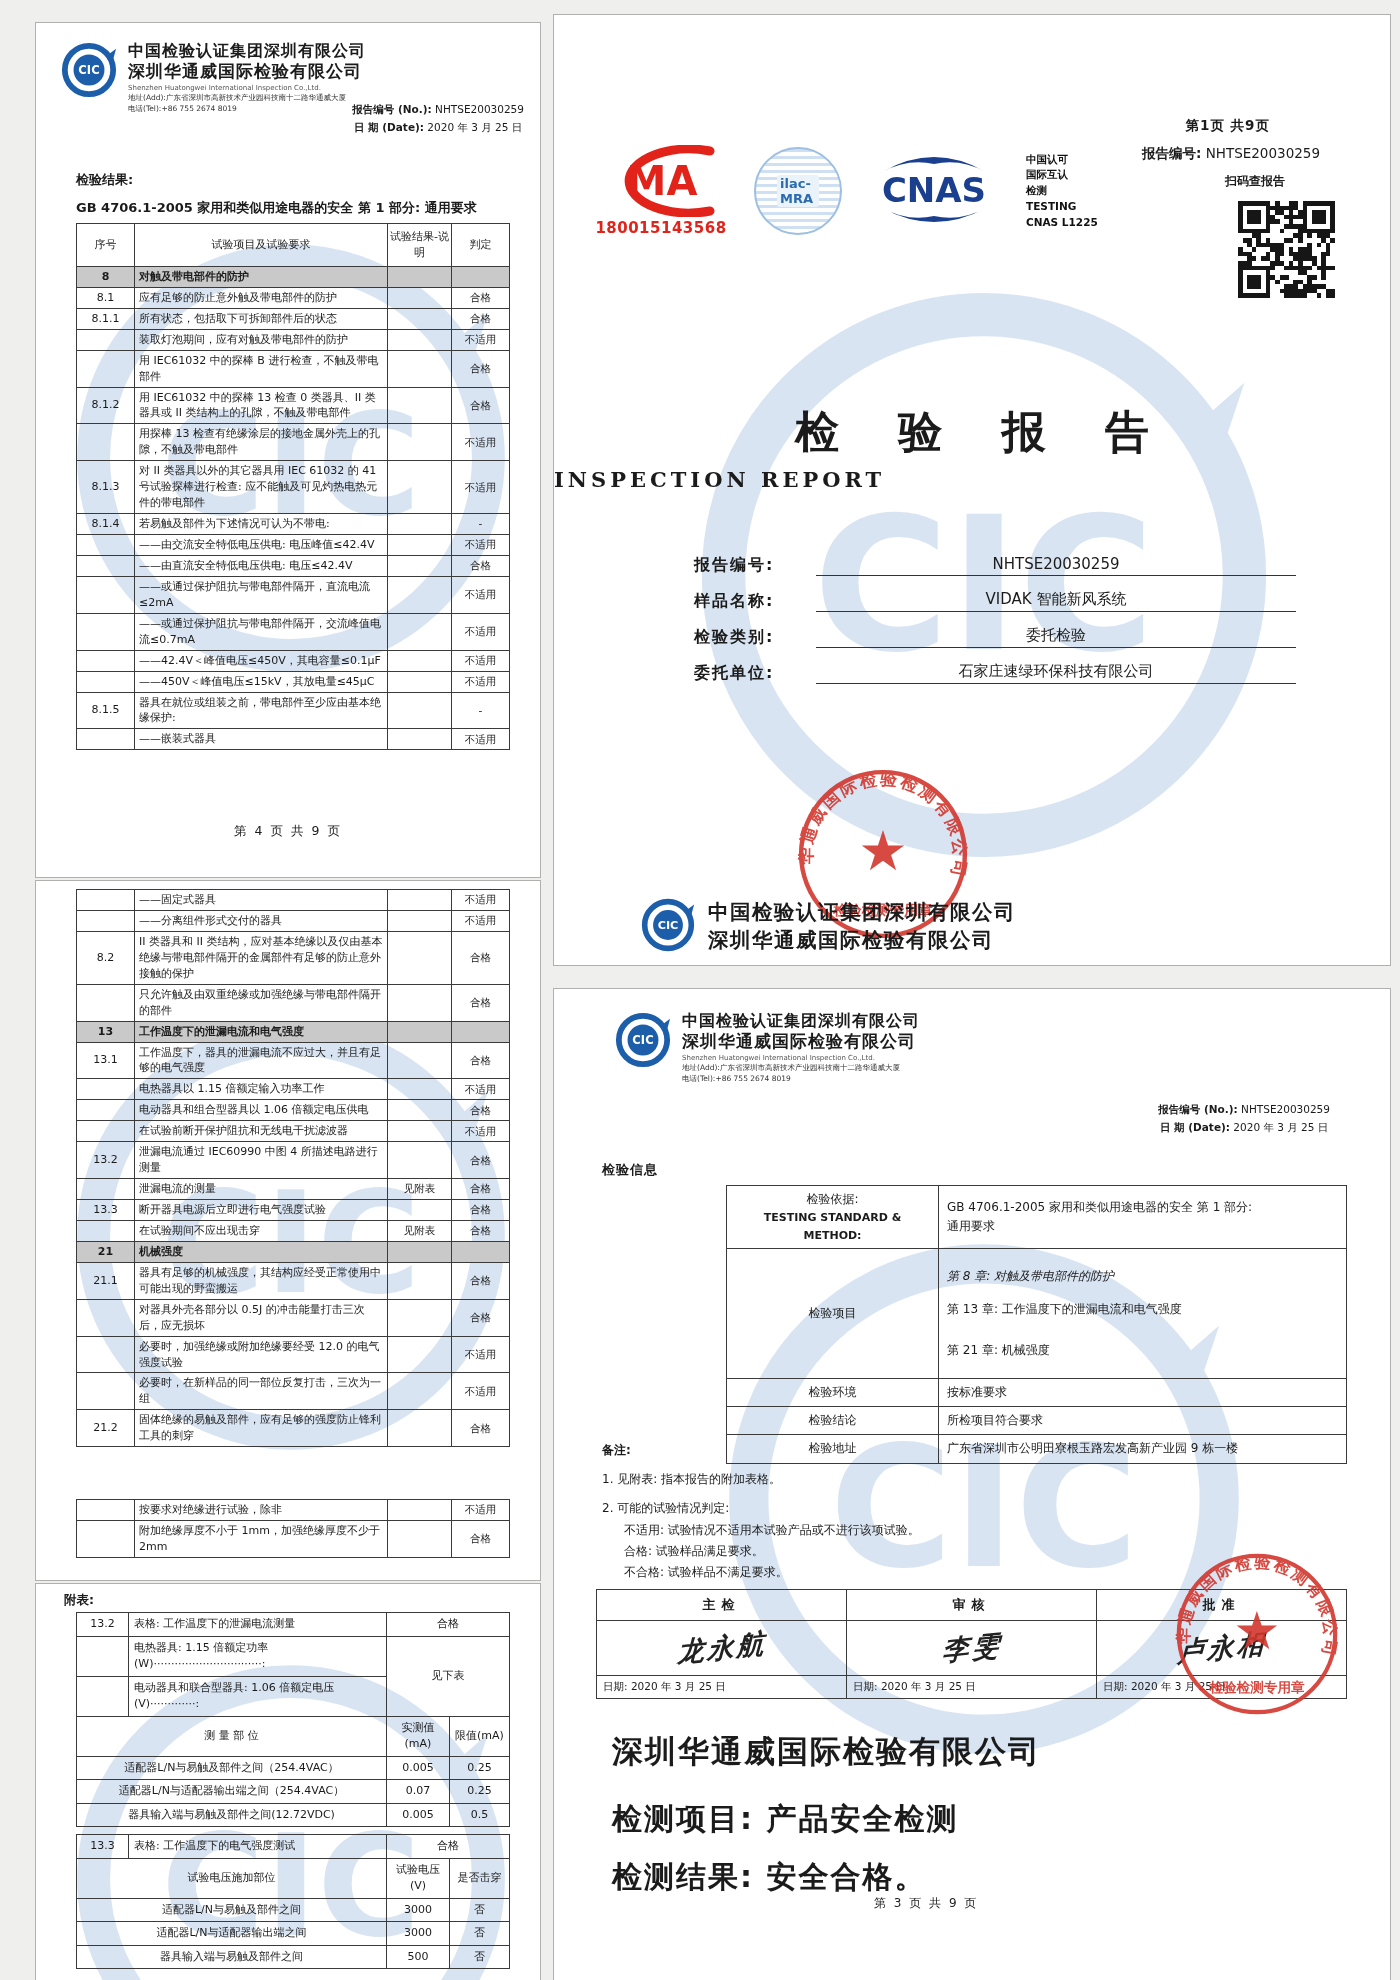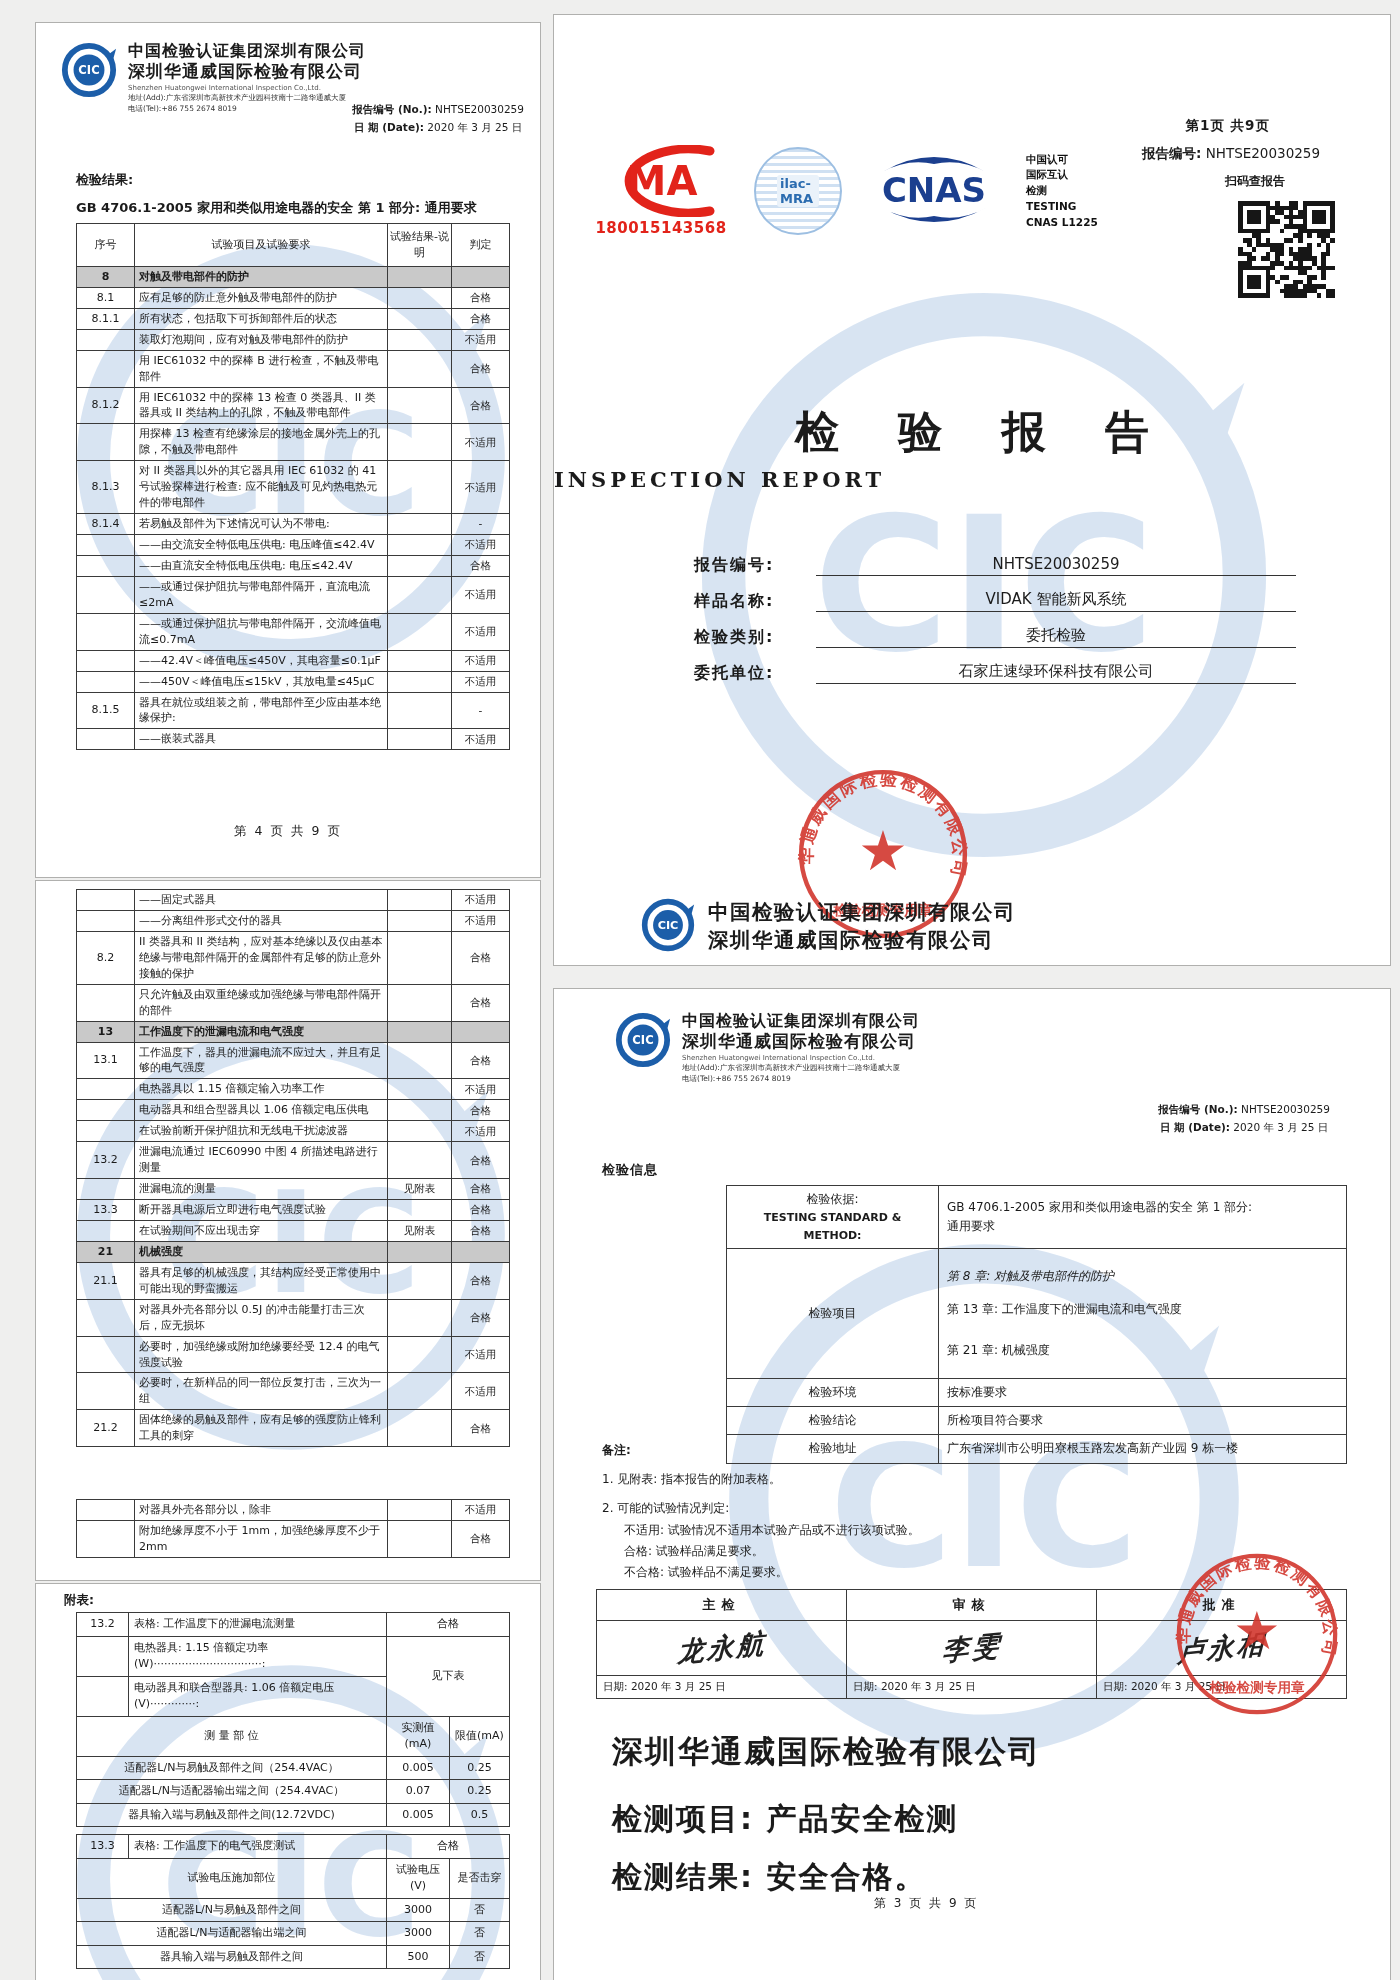--- a/index.html
+++ b/index.html
@@ -376,21 +376,21 @@
             <td>合格</td>
           </tr>
           <tr>
             <td></td>
             <td>对器具外壳各部分以 0.5J 的冲击能量打击三次后，应无损坏</td>
             <td></td>
             <td>合格</td>
           </tr>
           <tr>
             <td></td>
-            <td>必要时，加强绝缘或附加绝缘要经受 12.4 的电气强度试验</td>
+            <td>必要时，加强绝缘或附加绝缘要经受 12.0 的电气强度试验</td>
             <td></td>
             <td>不适用</td>
           </tr>
           <tr>
             <td></td>
             <td>必要时，在新样品的同一部位反复打击，三次为一组</td>
             <td></td>
             <td>不适用</td>
           </tr>
           <tr>
@@ -407,21 +407,21 @@
     <table class="res">
       <colgroup>
           <col class="c-no">
           <col class="c-desc">
           <col class="c-note">
           <col class="c-verd">
         </colgroup>
       <tbody id="tbody-extra">
           <tr>
             <td></td>
-            <td>对器具外壳各部分以，除非</td>
+            <td>按要求对绝缘进行试验，除非</td>
             <td></td>
             <td>不适用</td>
           </tr>
           <tr>
             <td></td>
             <td>附加绝缘厚度不小于 1mm，加强绝缘厚度不少于 2mm</td>
             <td></td>
             <td>合格</td>
           </tr>
         </tbody>

